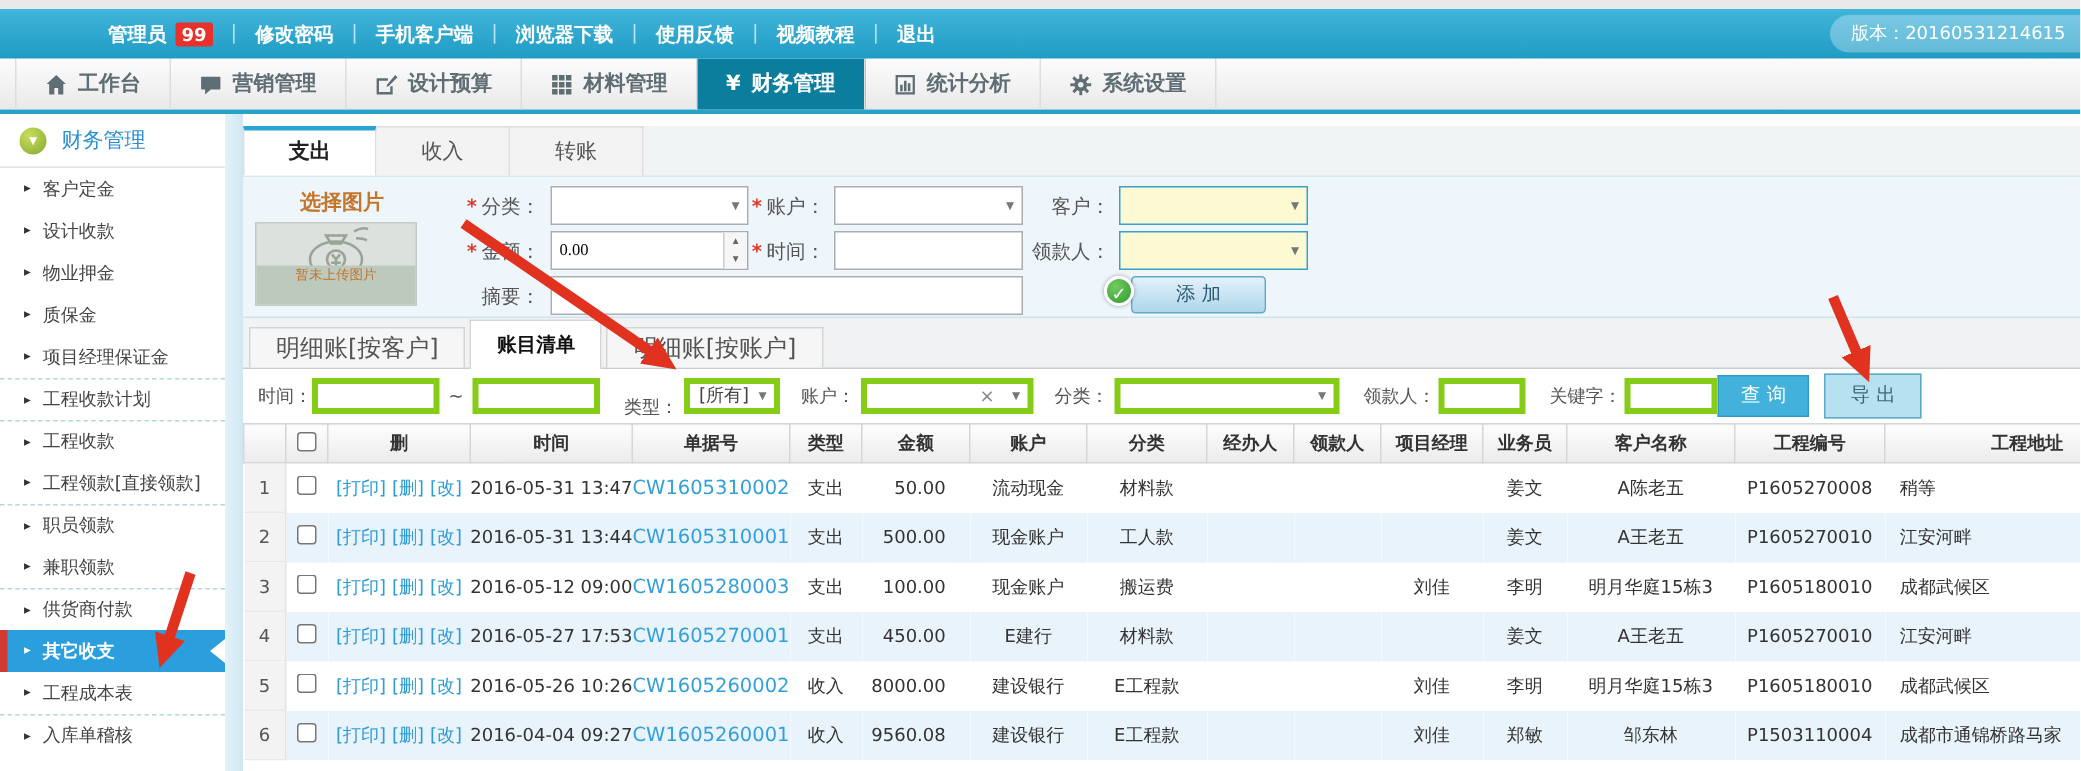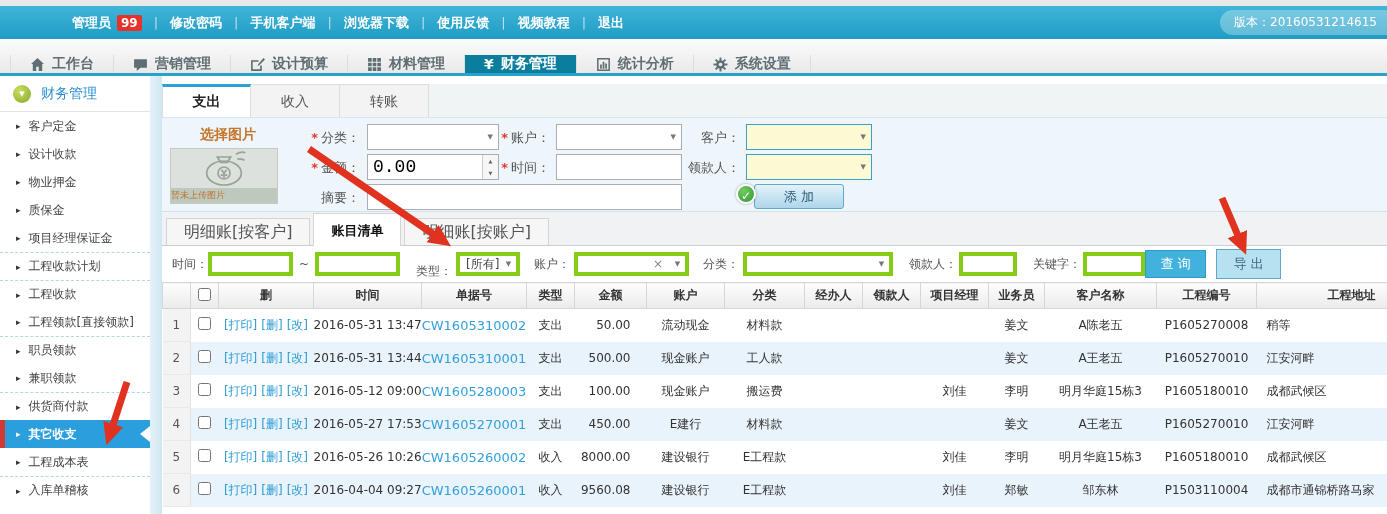--- a/index.html
+++ b/index.html
@@ -10,21 +10,21 @@
   .topstrip { height:6px; background:#e9e9e9; }
   .topbar { height:33px; background:linear-gradient(#41b4d9,#1f9cc4); display:flex; align-items:center; padding-left:26px; position:relative; color:#fff; }
   .logo { display:flex; align-items:center; gap:9px; }
   .logo svg { width:25px; height:25px; }
   .logo-title { font-size:17px; font-weight:bold; letter-spacing:1px; }
   .usermenu { display:flex; align-items:center; margin-left:46px; font-size:13px; font-weight:bold; }
   .usermenu .sep { margin:0 12px; color:rgba(255,255,255,.65); font-weight:normal; }
   .usermenu .badge { display:inline-block; background:#e8312a; border-radius:2px; padding:0 4px; margin-left:6px; font-size:12px; line-height:16px; }
   .version { position:absolute; right:-16px; top:4px; background:rgba(255,255,255,.3); border-radius:13px; padding:4px 26px 4px 14px; font-size:12px; color:#fff; }
 
-  .mainnav { height:37px; background:linear-gradient(#fcfcfc,#e9e9e9); display:flex; border-bottom:3px solid #29a2c8; padding-left:10px;align-items:flex-end; }
+  .mainnav { height:37px; background:linear-gradient(#fcfcfc,#e9e9e9); display:flex; border-bottom:3px solid #29a2c8; padding-left:10px; }
   .nav-item { display:flex; align-items:center; gap:7px; padding:0 19px; font-size:14px; font-weight:bold; color:#5f6d74; border-right:1px solid #ddd; cursor:default; }
   .nav-item:first-child { border-left:1px solid #ddd; }
   .nav-item.active { background:#0b7e9e; color:#fff; }
   .nav-icon { display:inline-flex; width:15px; height:15px; }
   .nav-icon svg { width:15px; height:15px; fill:currentColor; }
   .nav-icon.yen { font-size:14px; width:auto; height:auto; font-weight:bold; }
 
   
   .layout { display:flex; height:438px; }
   .sidebar { width:150px; flex:none; background:#fff; }
@@ -41,29 +41,29 @@
   .content { flex:1; overflow:hidden; background:#fff; position:relative; }
 
   
   .form-tabs { height:34px; margin-top:8px; background:#f1f4f5; display:flex; align-items:stretch; border-bottom:1px solid #d8e6ee; }
   .ftab { width:89px; text-align:center; line-height:32px; font-size:14px; color:#555; background:#f3f3f3; border:1px solid #ddd; border-bottom:none; border-left:none; cursor:default; }
   .ftab:first-child { border-left:1px solid #ddd; }
   .ftab.active { background:#fff; border-top:3px solid #2aa3d4; line-height:29px; font-weight:bold; color:#222; }
   .form-panel { height:94px; background:#eef6fb; position:relative; border-bottom:1px solid #cfe3ee; }
   .choose-img { position:absolute; left:38px; top:8px; color:#c4762c; font-weight:bold; font-size:14px; }
   .img-box { position:absolute; left:8px; top:30px; width:108px; height:56px; background:#dde1dd; border:1px solid #c6cac6; display:flex; align-items:flex-start; justify-content:center; }
-  .img-strip { position:absolute; bottom:0; left:0; right:0; height:15px; background:#bec9be; color:#bf7430; font-size:9px; line-height:15px; }
+  .img-strip { position:absolute; bottom:0; left:0; right:0; height:26px; background:#bec9be; color:#bf7430; font-size:9px; text-align:center; line-height:15px; }
   .flabel { position:absolute; font-size:13px; color:#555; text-align:right; }
   .flabel .req { color:#e23a2a; font-style:normal; margin-right:3px; font-weight:bold; }
   .c1 { left:60px; width:138px; } .c2 { left:300px; width:88px; } .c3 { left:470px; width:108px; }
   .r1 { top:11px; } .r2 { top:41px; } .r3 { top:71px; }
   .fctl { position:absolute; height:26px; background:#fff; border:1px solid #abadb3; font-size:13px; color:#333; }
   .fctl.yellow { background:#fdf9d2; border:1px solid #3aa0c8; }
   .fctl .arr { position:absolute; right:5px; top:50%; transform:translateY(-50%); font-size:7px; color:#777; }
-  .fctl input { width:100%; height:100%; border:none; background:transparent; font-size:18px; padding:0 5px; font-family:Liberation Mono, monospace; outline:none; }
+  .fctl input { width:100%; height:100%; border:none; background:transparent; font-size:11px; padding:0 5px; font-family:Liberation Serif, serif; outline:none; }
   .spin { position:absolute; right:0; top:0; width:16px; height:100%; border-left:1px solid #ccc; display:flex; flex-direction:column; background:#f6f6f6; }
   .spin span { flex:1; font-size:5px; color:#666; display:flex; align-items:center; justify-content:center; }
   .add-check { position:absolute; left:574px; top:66px; width:20px; height:20px; border-radius:50%; background:radial-gradient(circle at 35% 30%, #72cc60, #2f9a2f); color:#fff; font-size:12px; text-align:center; line-height:20px; border:2px solid #fff; box-shadow:0 0 3px rgba(0,0,0,.35); z-index:2; }
   .add-btn { position:absolute; left:592px; top:66px; width:90px; height:25px; background:linear-gradient(#e3f2fa,#aed6ea); border:1px solid #62a8c9; border-radius:3px; font-size:13px; color:#2c5a74; text-align:center; line-height:23px; cursor:default; }
 
   
   .list-tabs { height:34px; background:#f0f2f3; display:flex; align-items:flex-end; padding-left:4px; border-bottom:1px solid #c9cdd0; }
   .ltab { height:27px; line-height:26px; padding:0 17px; font-size:16px; color:#555; background:#f6f6f6; border:1px solid #d5d5d5; border-bottom:none; margin-right:3px; cursor:default; }
   .ltab.active { height:33px; line-height:33px; background:#fff; font-weight:bold; font-size:13px; color:#111; margin-bottom:-1px; }
   .filter-row { height:36px; display:flex; align-items:center; font-size:12px; color:#555; padding-left:10px; }

